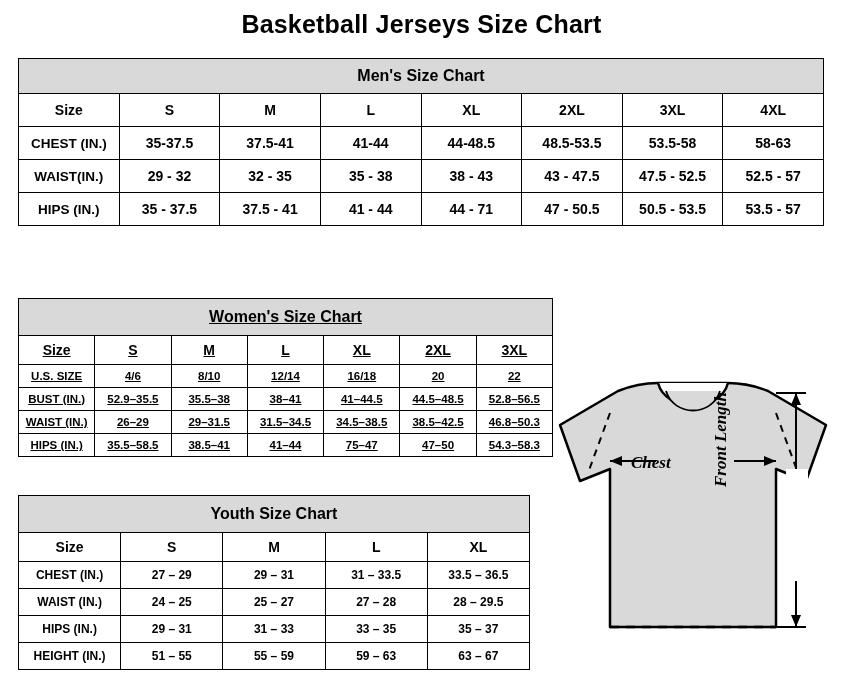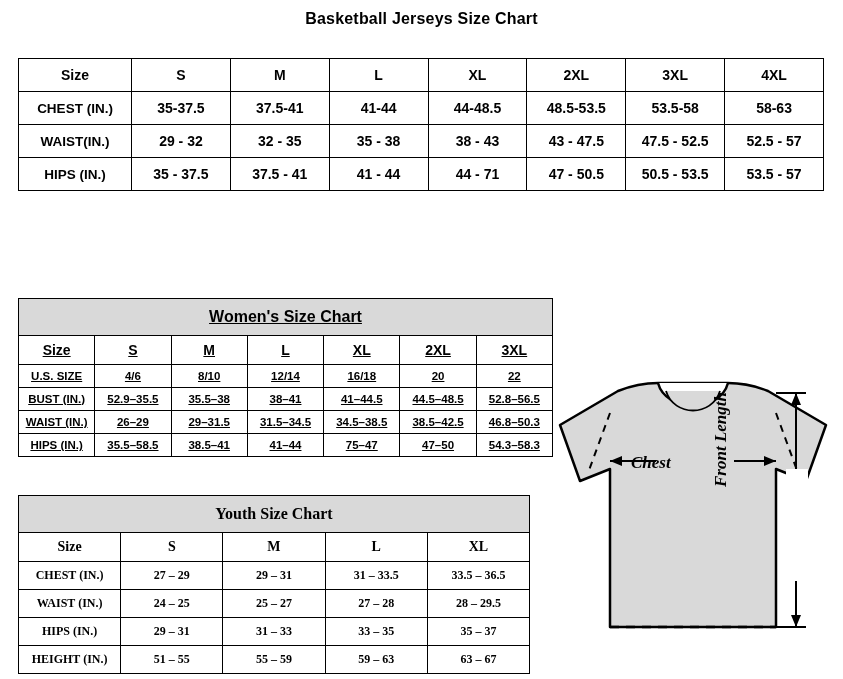--- a/index.html
+++ b/index.html
@@ -10,21 +10,21 @@
   body {
     width: 843px;
     height: 679px;
     font-family: "Liberation Sans", sans-serif;
     color: #000000;
     position: relative;
     overflow: hidden;
   }
   .page-title {
     text-align: center;
-    font-size: 16px;
+    font-size: 25px;
     font-weight: bold;
     margin: 10px 0 0 0;
     letter-spacing: 0.2px;
   }
 
   table {
     border-collapse: collapse;
     table-layout: fixed;
   }
   table td, table th {
@@ -71,21 +71,21 @@
 
   
   #youth-table {
     position: absolute;
     left: 18px;
     top: 495px;
     width: 512px;
   }
   #youth-table .chart-head { font-size: 16px; padding: 9px 0; }
   #youth-table .col-head { font-size: 14px; padding: 6px 0; }
-  #youth-table td { font-size: 12px; padding: 6px 1px; font-family: Liberation Serif, serif; }
+  #youth-table td { font-size: 12px; padding: 6px 1px; }
   #youth-table .rowlabel { font-size: 12px; }
 
   
   #shirt-diagram {
     position: absolute;
     left: 548px;
     top: 377px;
     width: 290px;
     height: 300px;
   }
@@ -110,20 +110,23 @@
     white-space: nowrap;
   }
 </style>
 </head>
 <body>
 
 <div class="page-title">Basketball Jerseys Size Chart</div>
 
 <table id="mens-table">
   <tbody>
+      <tr>
+    <td class="chart-head" colspan="8">Men's Size Chart</td>
+  </tr>
   <tr>
     <td class="col-head" style="width:108px">Size</td>
     <td class="col-head">S</td>
     <td class="col-head">M</td>
     <td class="col-head">L</td>
     <td class="col-head">XL</td>
     <td class="col-head">2XL</td>
     <td class="col-head">3XL</td>
     <td class="col-head">4XL</td>
   </tr>

